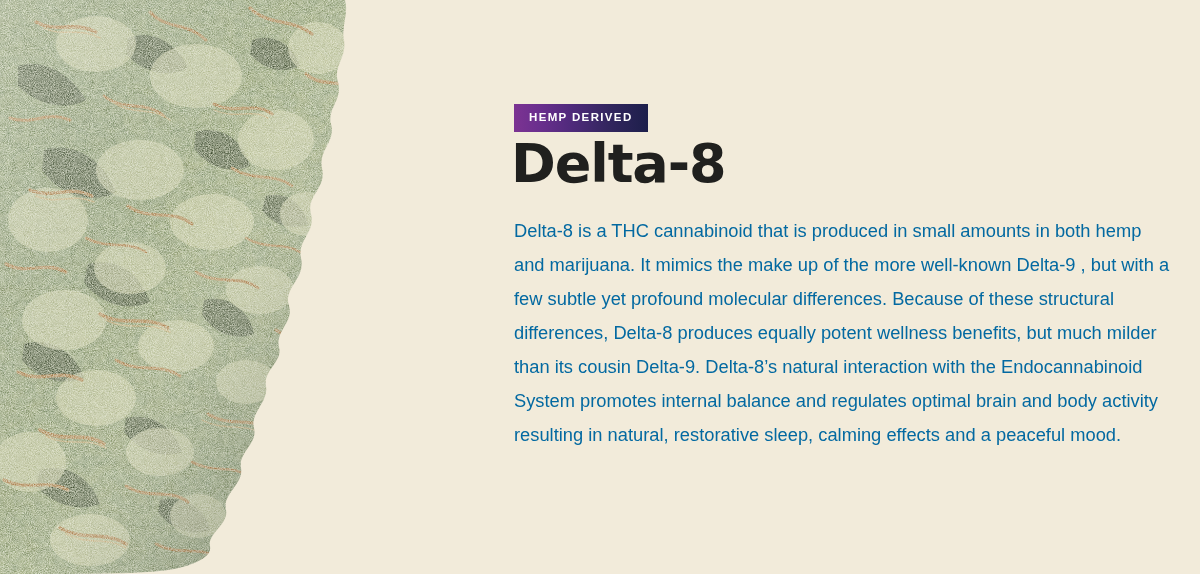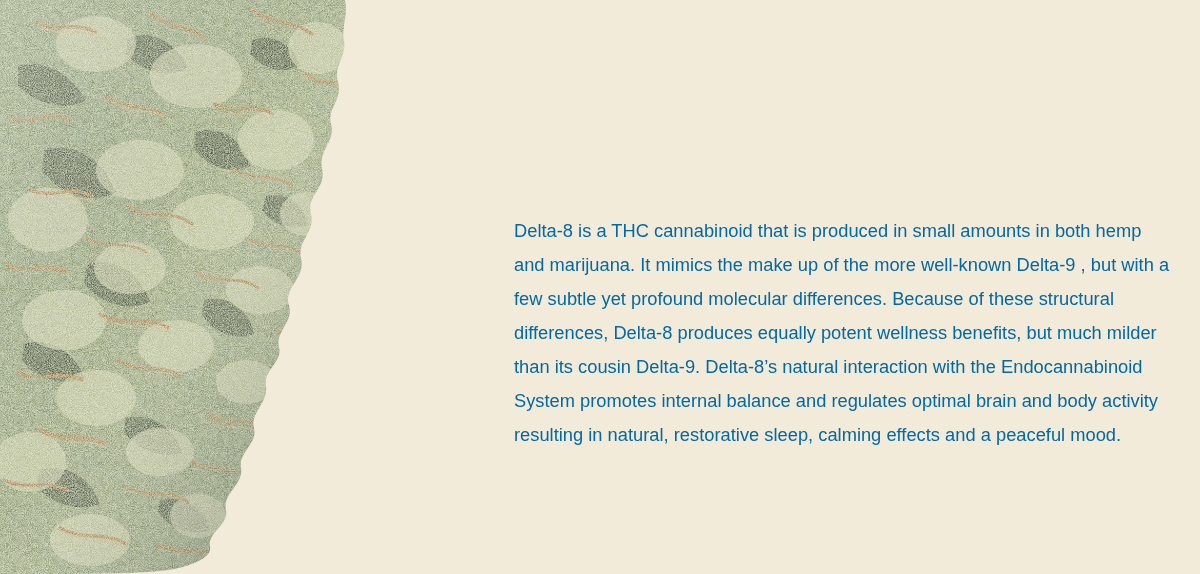--- a/index.html
+++ b/index.html
@@ -275,19 +275,21 @@
           <stop offset="45%" stop-color="#ffffff" stop-opacity="0.00"></stop>
           <stop offset="100%" stop-color="#0d1408" stop-opacity="0.30"></stop>
         </linearGradient>
         <rect x="0" y="0" width="360" height="574" fill="url(#lightfall)"></rect>
       </g>
     </svg>
   </div>
 
   <div class="content">
 
-
+    <div class="badge">HEMP DERIVED</div>
+
+    <h1 class="title">Delta-8</h1>
 
     <p class="body-copy">Delta-8 is a THC cannabinoid that is produced in small amounts in both hemp and marijuana. It mimics the make up of the more well-known Delta-9 , but with a few subtle yet profound molecular differences. Because of these structural differences, Delta-8 produces equally potent wellness benefits, but much milder than its cousin Delta-9. Delta-8’s natural interaction with the Endocannabinoid System promotes internal balance and regulates optimal brain and body activity resulting in natural, restorative sleep, calming effects and a peaceful mood.</p>
 
   </div>
 
 </div>
 
 </body></html>

